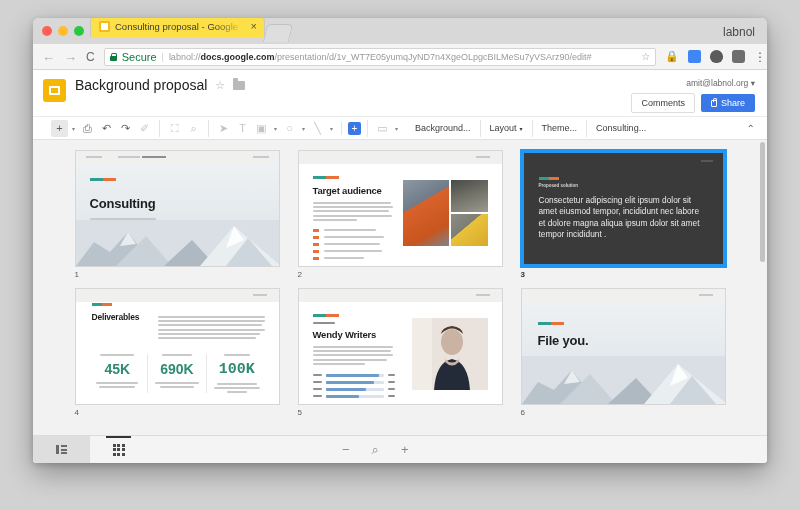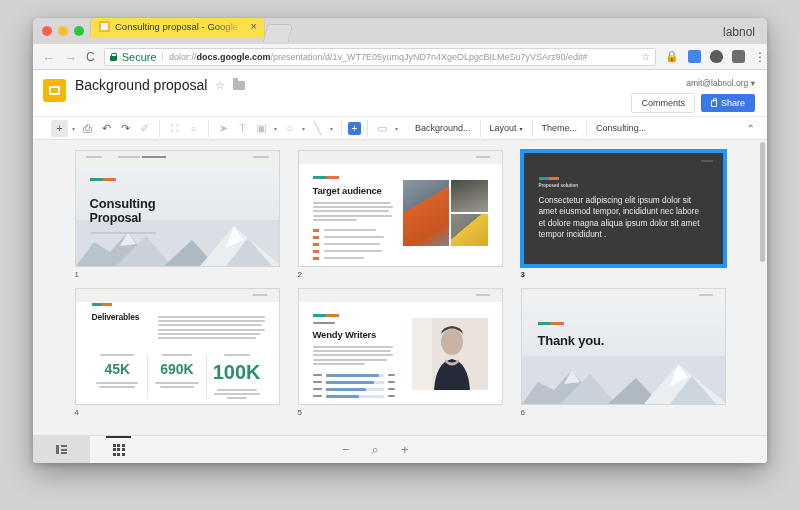--- a/index.html
+++ b/index.html
@@ -329,21 +329,21 @@
   </div>
 
   <div class="omnirow">
     <span class="navbtn">←</span>
     <span class="navbtn">→</span>
     <span class="reload">C</span>
     <div class="urlbar">
       <span class="lock"></span>
       <span class="secure-label">Secure</span>
       <span class="url-sep">|</span>
-      <span class="url"><span>dolor://</span><b>docs.google.com</b><span>/presentation/d/1v_WT7E05yumqJyND7n4XgeOLpgcBILMeSu7yVSArz90/edit#</span></span>
+      <span class="url"><span>labnol://</span><b>docs.google.com</b><span>/presentation/d/1v_WT7E05yumqJyND7n4XgeOLpgcBILMeSu7yVSArz90/edit#</span></span>
       <span class="star">☆</span>
     </div>
     <span class="ext-glyph" style="color:#6b6b6b;">🔒</span>
     <span class="ext e2"></span>
     <span class="ext e3"></span>
     <span class="ext e4"></span>
     <span class="kebab">⋮</span>
   </div>
 
   <div class="page">
@@ -438,21 +438,20 @@
                   <polygon points="88,46 116,20 140,46" fill="#aeb9c2"></polygon>
                   <polygon points="124,46 158,6 205,46" fill="#e9eef1"></polygon>
                   <polygon points="150,46 172,18 196,46" fill="#cdd6dd"></polygon>
                   <polygon points="158,6 168,20 150,28" fill="#ffffff" opacity="0.85"></polygon>
                   <polygon points="52,12 60,24 44,26" fill="#ffffff" opacity="0.7"></polygon>
                 </svg>
               </div>
               <div style="position:absolute;left:14px;top:14px;right:60px;">
                 <div class="accent"></div>
                 <div class="s-title" style="font-size:13px;line-height:14px;margin-top:16px;">Consulting</div>
-                <div class="s-title" style="font-size:12.5px;line-height:14px;">Proposal</div>
                 <div class="lorem" style="width:66px;margin-top:7px;"></div>
               </div>
             </div>
           </div>
           <div class="snum">1</div>
         </div>
 
         <div class="scell">
           <div class="sthumb">
             <div class="s-topbar">
@@ -546,21 +545,21 @@
                 <div style="text-align:center;padding:0 5px;border-left:1px solid #e6e6e6;border-right:1px solid #e6e6e6;">
                   <div class="lorem" style="width:30px;margin:0 auto 5px;"></div>
                   <div class="stat-num" style="font-size:14px;">690K</div>
                   <div style="margin-top:5px;display:flex;flex-direction:column;gap:2px;align-items:center;">
                     <div class="lorem" style="width:44px;"></div>
                     <div class="lorem" style="width:34px;"></div>
                   </div>
                 </div>
                 <div style="text-align:center;padding:0 5px;">
                   <div class="lorem" style="width:26px;margin:0 auto 5px;"></div>
-                  <div class="stat-num" style="font-size:20px;">100K</div>
+                  <div class="stat-num" style="font-size:15px;font-family:Liberation Mono, monospace;">100K</div>
                   <div style="margin-top:5px;display:flex;flex-direction:column;gap:2px;align-items:center;">
                     <div class="lorem" style="width:40px;"></div>
                     <div class="lorem" style="width:46px;"></div>
                     <div class="lorem" style="width:20px;"></div>
                   </div>
                 </div>
               </div>
             </div>
           </div>
           <div class="snum">4</div>
@@ -643,21 +642,21 @@
                   <polygon points="38,48 68,18 94,48" fill="#c9d2d9"></polygon>
                   <polygon points="86,48 114,22 138,48" fill="#aeb9c2"></polygon>
                   <polygon points="122,48 156,8 205,48" fill="#e9eef1"></polygon>
                   <polygon points="148,48 170,20 194,48" fill="#cdd6dd"></polygon>
                   <polygon points="156,8 166,22 148,30" fill="#ffffff" opacity="0.85"></polygon>
                   <polygon points="50,14 58,26 42,28" fill="#ffffff" opacity="0.7"></polygon>
                 </svg>
               </div>
               <div style="position:absolute;left:16px;top:20px;">
                 <div class="accent"></div>
-                <div class="s-title" style="font-size:13px;margin-top:8px;">Thank you.</div>
+                <div class="s-title" style="font-size:13px;margin-top:8px;">File you.</div>
               </div>
             </div>
           </div>
           <div class="snum">6</div>
         </div>
 
       </div>
       <div class="scrollbar">
         <div class="thumb"></div>
       </div>

